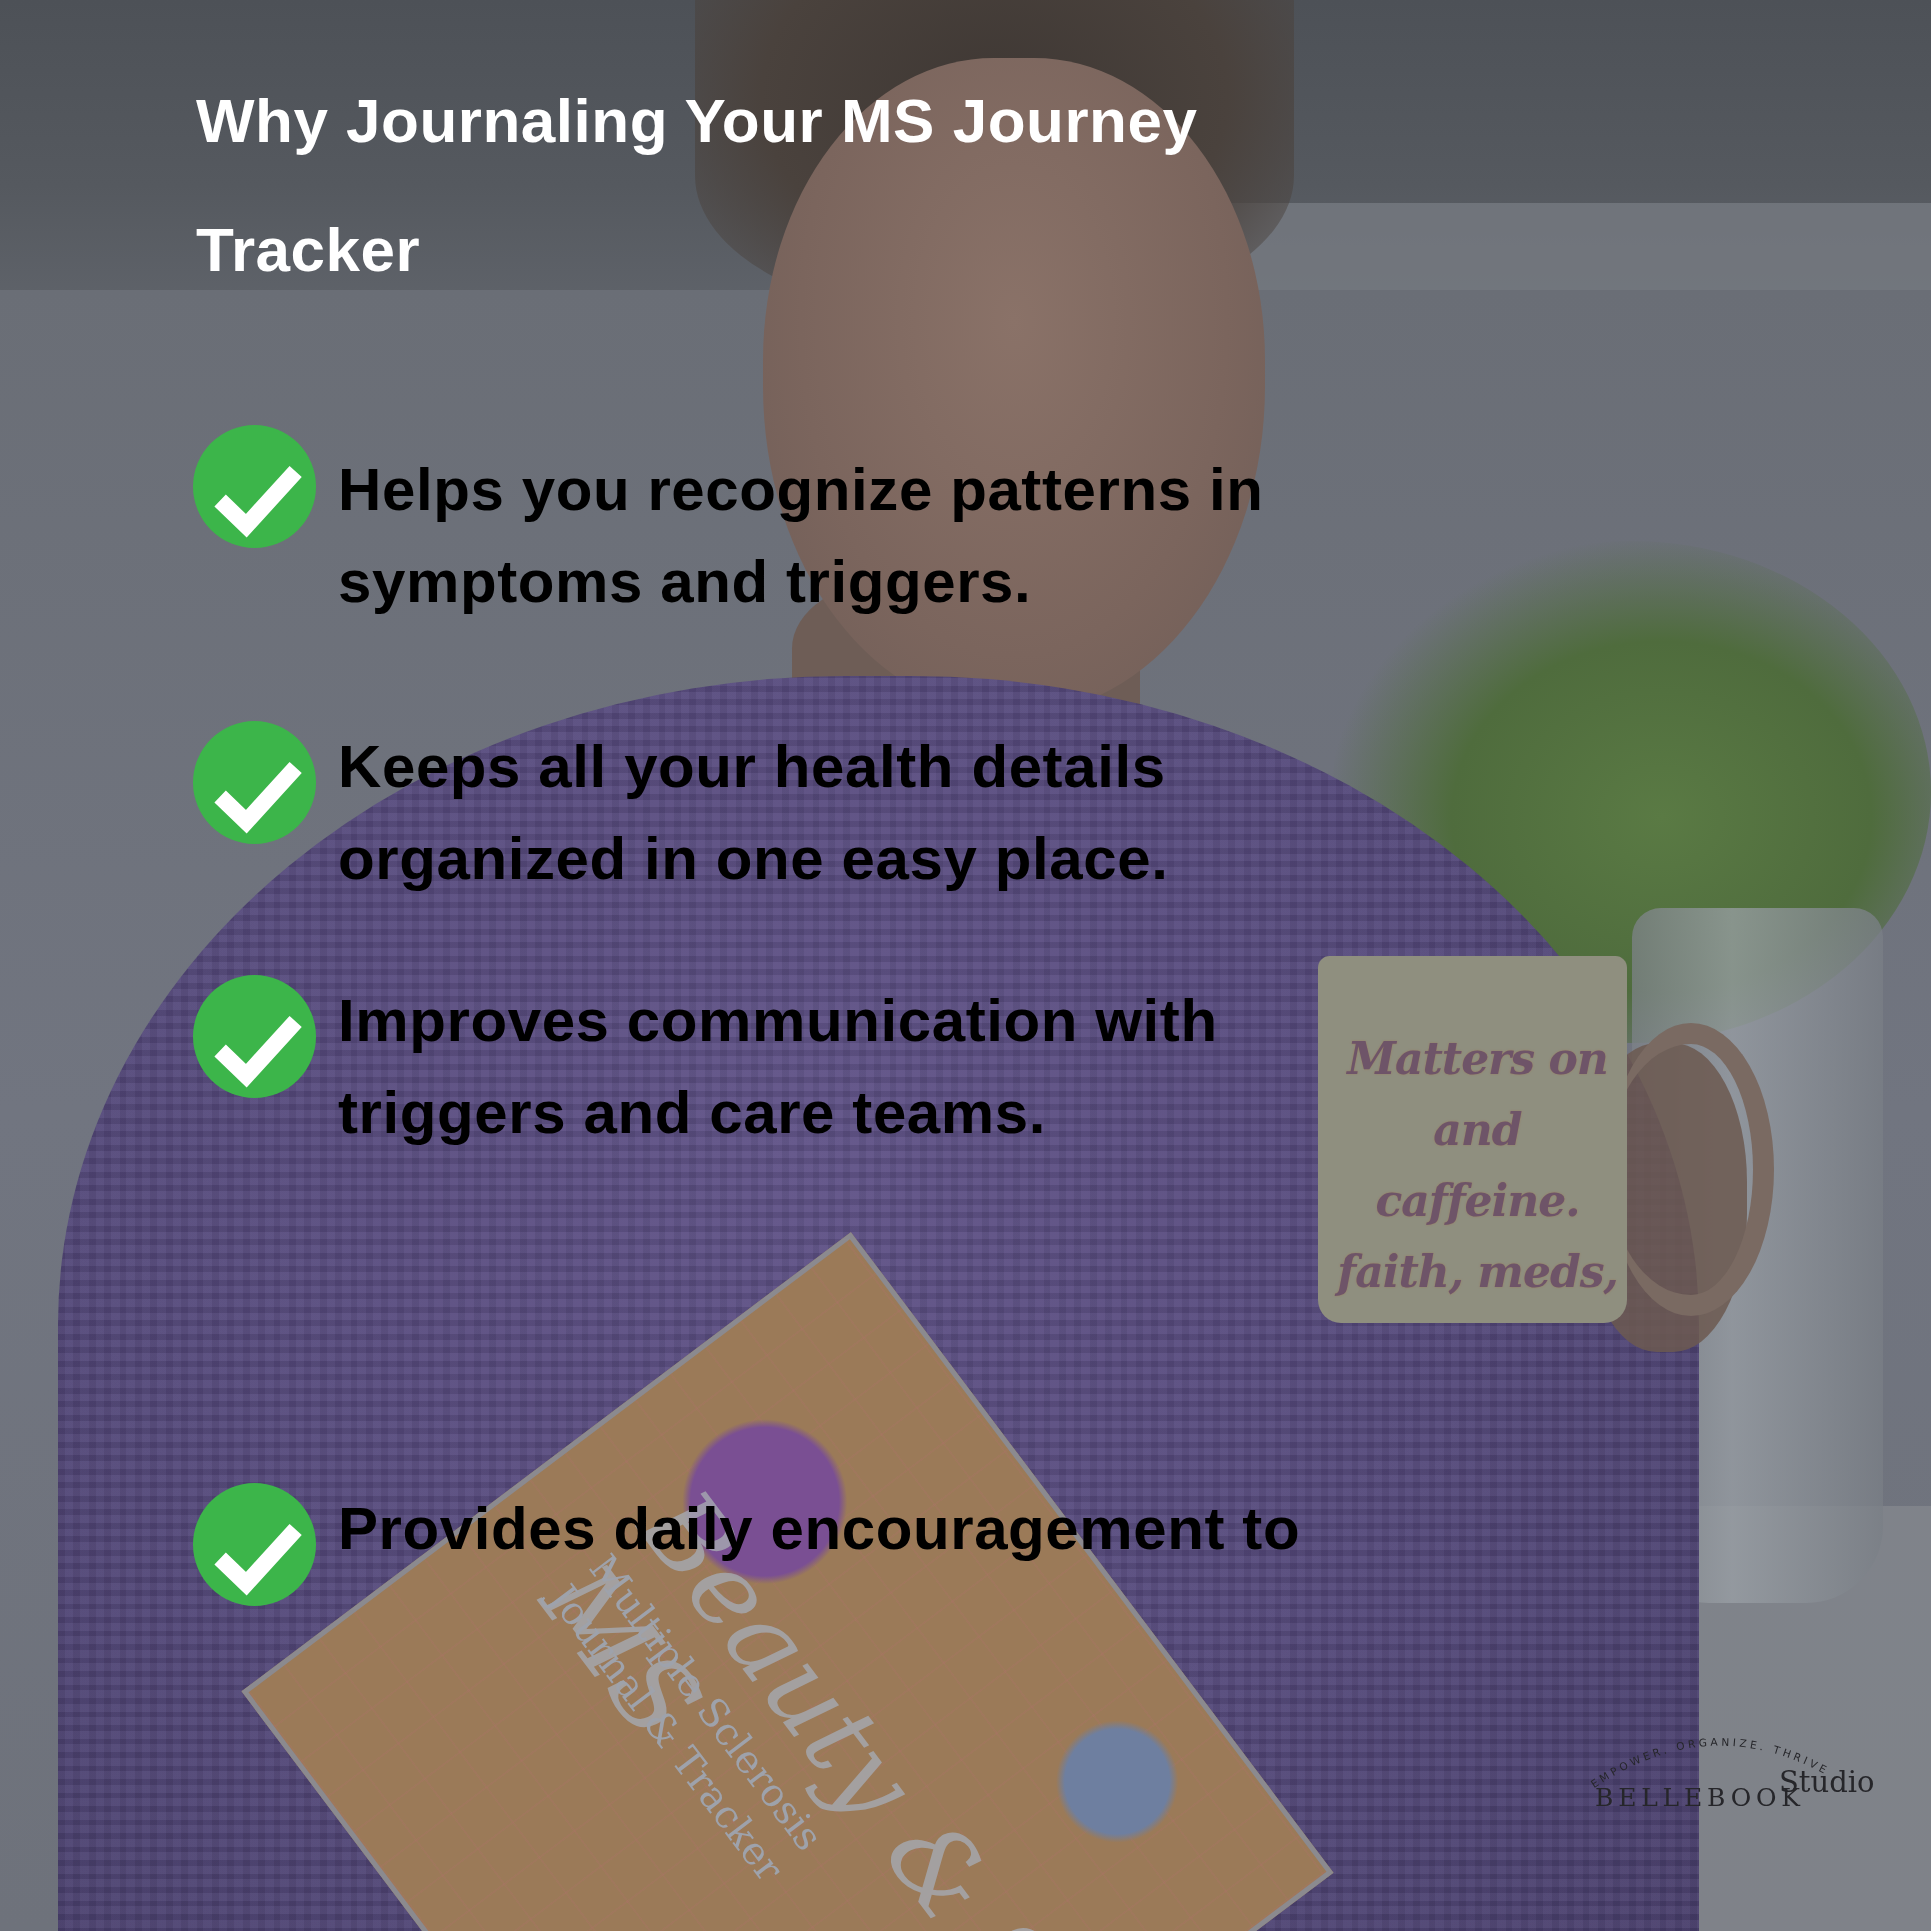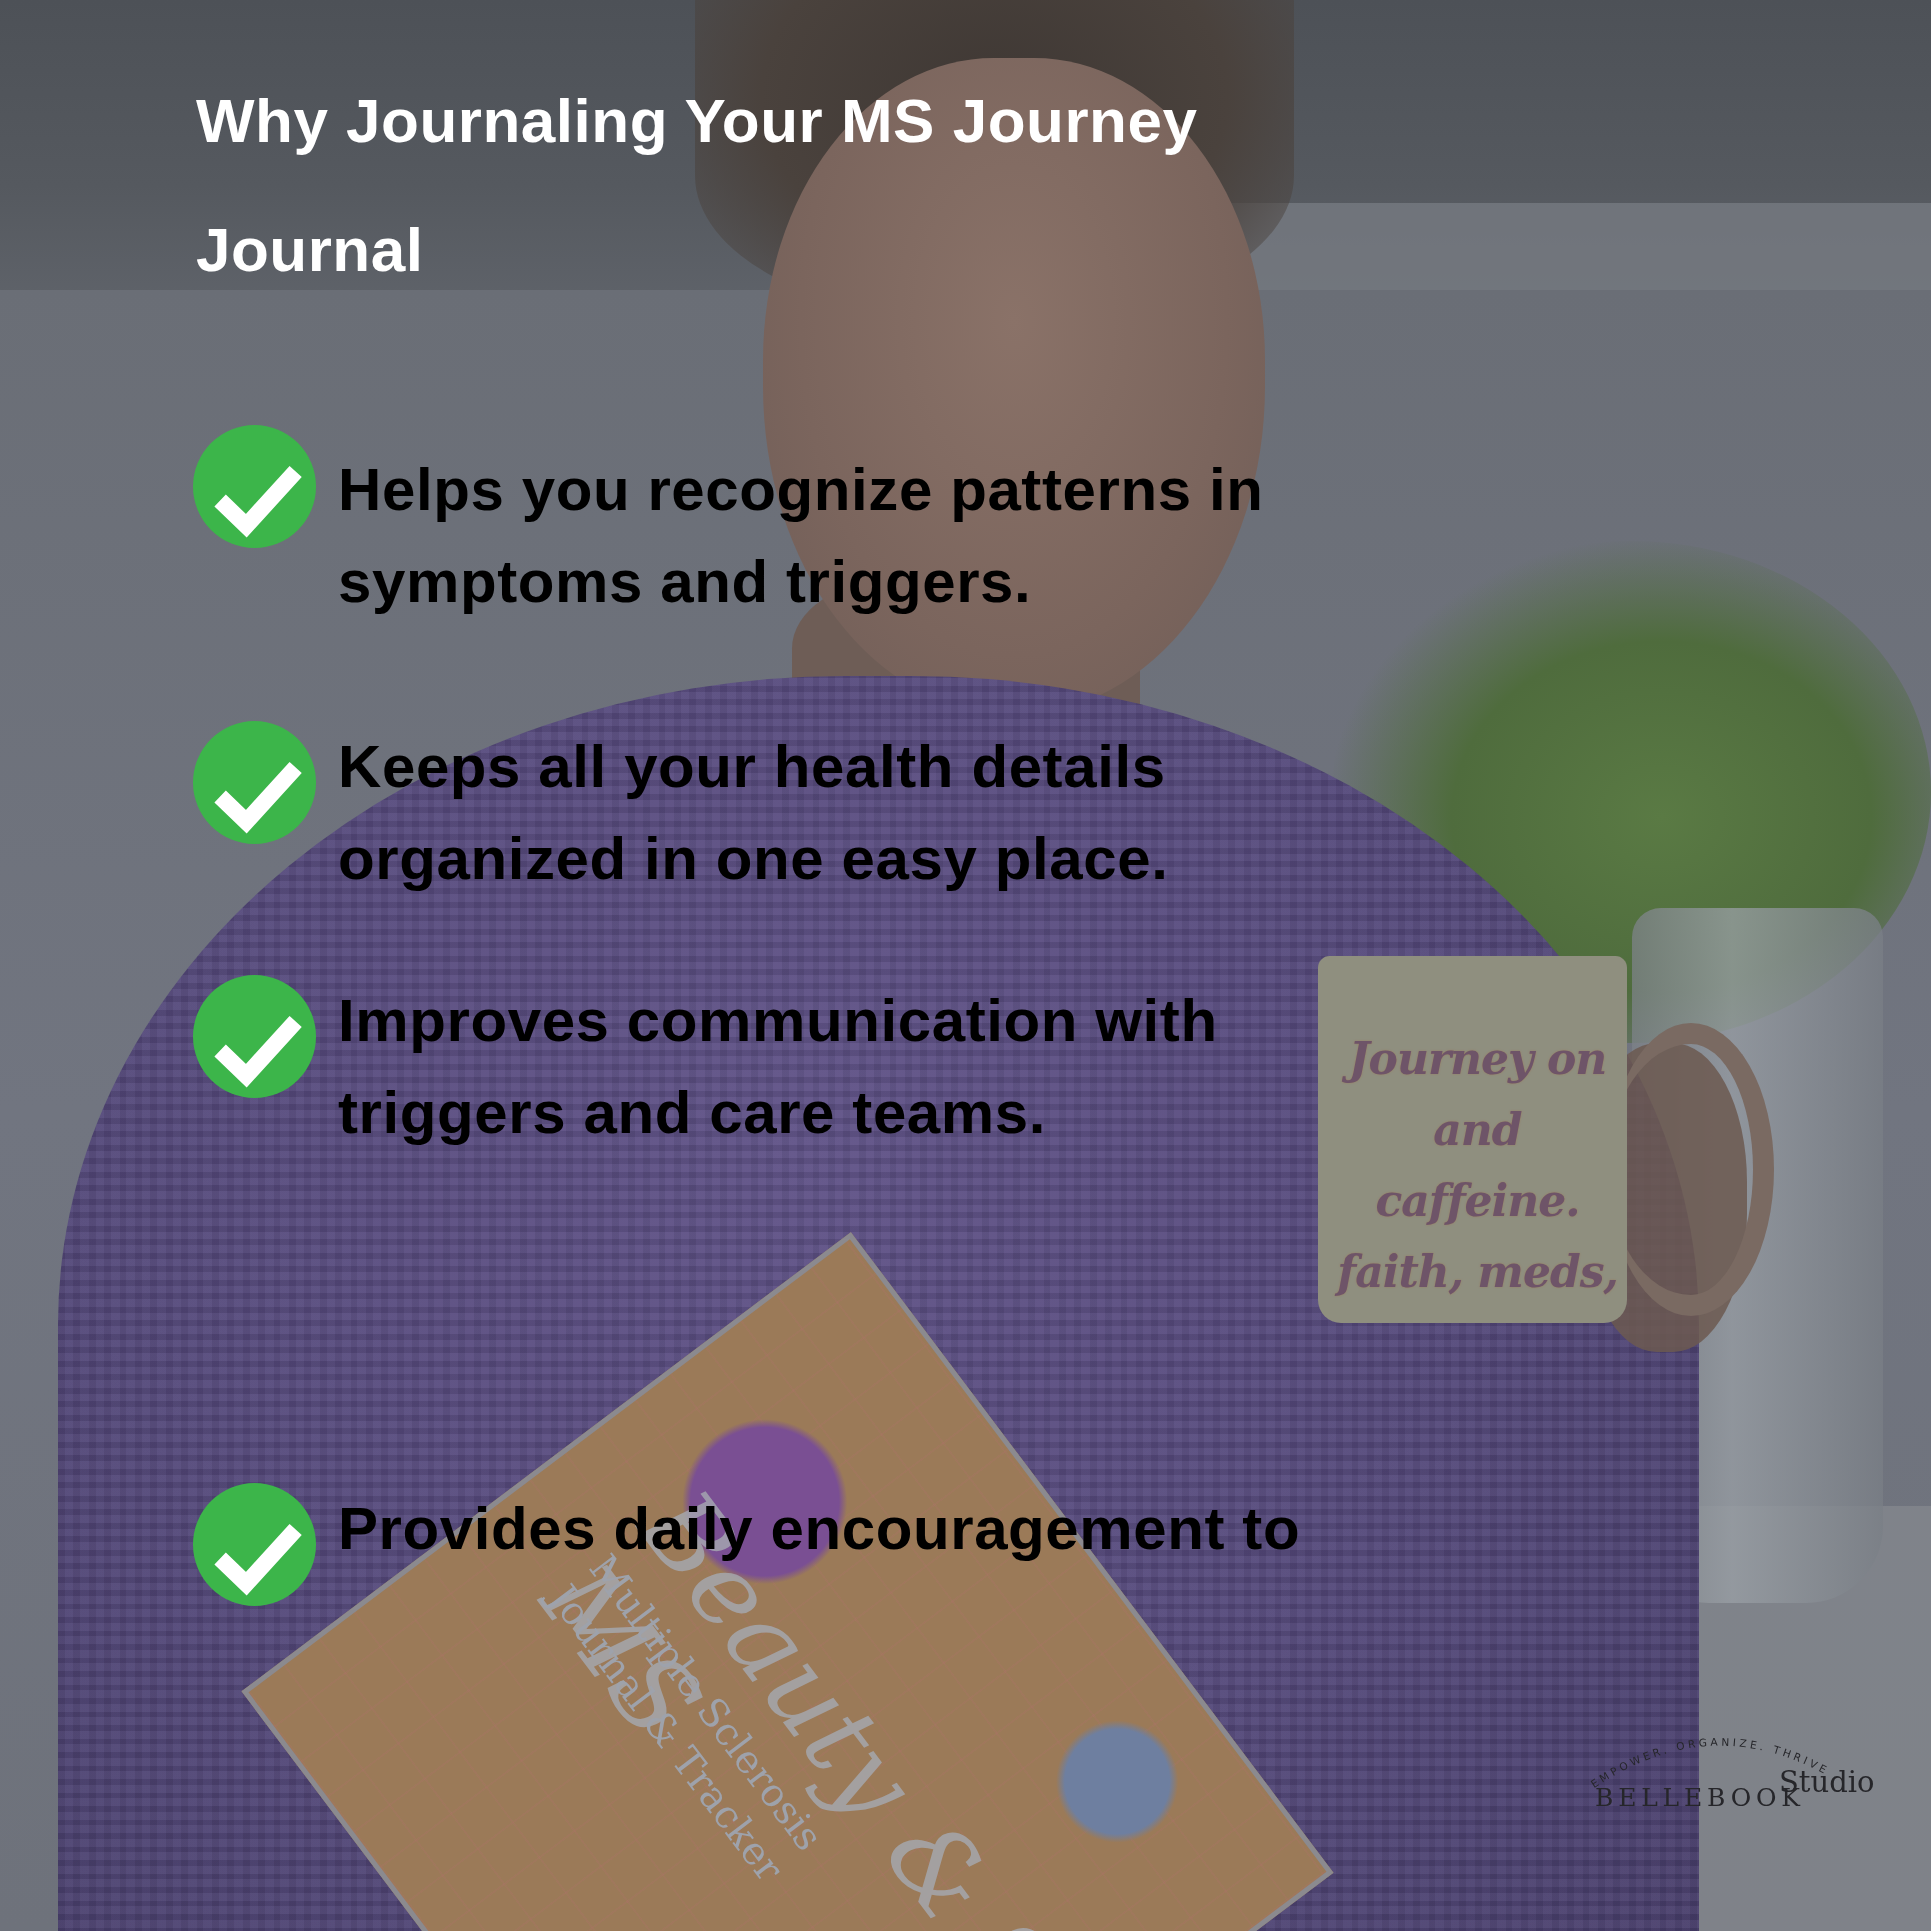--- a/index.html
+++ b/index.html
@@ -61,36 +61,36 @@
   <div class="bg-plant"></div>
   <div class="bg-vase"></div>
   <div class="bg-hair"></div>
   <div class="bg-neck"></div>
   <div class="bg-face"></div>
   <div class="bg-sweater"></div>
   <div class="bg-hand"></div>
   <div class="bg-mug-handle"></div>
   <div class="bg-mug"></div>
   <div class="mug-text">
-    <div>Journey on</div>
+    <div>Matters on</div>
     <div>and caffeine.</div>
     <div>faith, meds,</div>
   </div>
   <div class="bg-book"></div>
   <div class="book-script">Beauty &amp; Strength MS</div>
   <div class="book-title">
     <div>Multiple Sclerosis</div>
     <div>Journal &amp; Tracker</div>
   </div>
 </div>
 
 <div class="content">
   <h1 class="title">
     <span>Why Journaling Your MS Journey</span><br>
-    <span>Journal</span>
+    <span>Tracker</span>
   </h1>
 
   <div class="benefit" style="top:425px;">
     <div class="check">
       <svg viewBox="0 0 127 127">
           <polyline points="28,78 55,104 106,48" fill="none" stroke="#ffffff" stroke-width="17" stroke-linecap="butt" stroke-linejoin="miter"></polyline>
         </svg>
     </div>
     <p class="benefit-text">
       <span>Helps you recognize patterns in</span><br>

